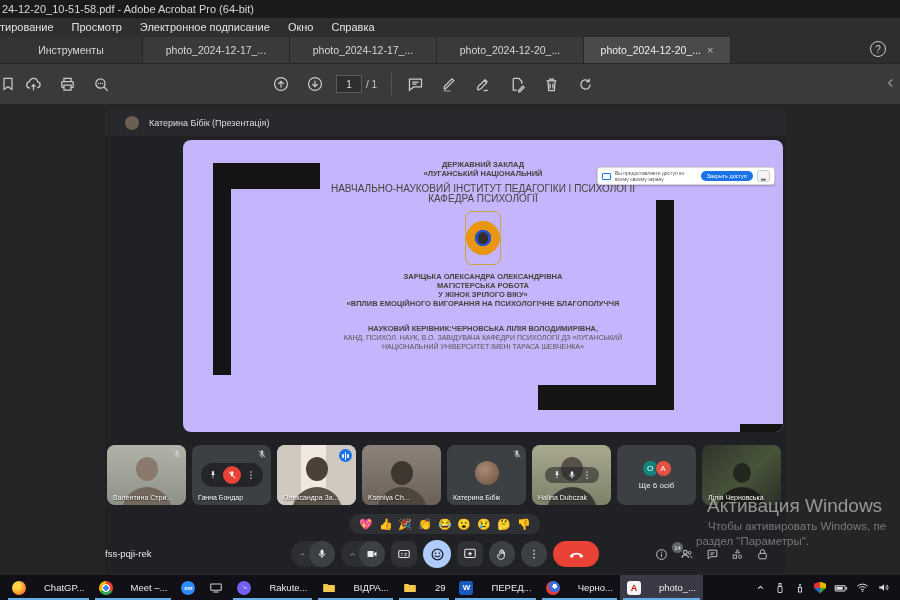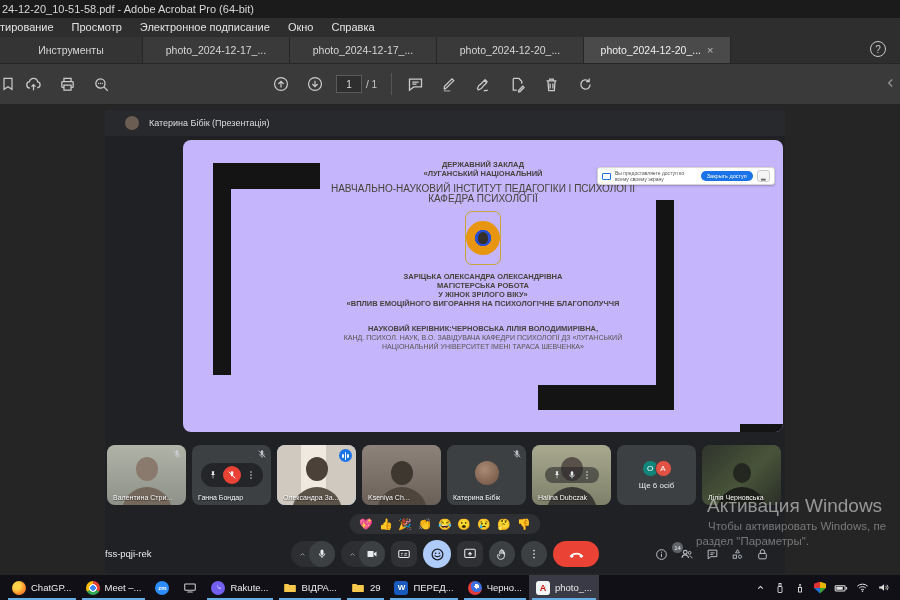--- a/index.html
+++ b/index.html
@@ -109,21 +109,21 @@
   
   .wm { position:absolute; z-index:30; pointer-events:none; }
   .wm1 { left:707px; top:495px; font-size:19px; color:rgba(190,190,190,.75); }
   .wm2 { left:708px; top:520px; font-size:11.5px; color:rgba(175,175,175,.6); white-space:nowrap; }
   .wm3 { left:696px; top:535px; font-size:11.5px; color:rgba(175,175,175,.6); }
 
   
   .taskbar { position:absolute; left:0; bottom:0; width:900px; height:25px; background:#101016; display:flex; align-items:stretch; z-index:40; }
   .tsearch { width:185px; background:#e9eaec; color:#3c3c3c; font-size:11px; display:flex; align-items:center; padding-left:10px; }
   .tapps { display:flex; margin-left:5px; }
-  .tapp { position:relative; display:flex; align-items:center; gap:5px; padding:0 7px; }
+  .tapp { position:relative; display:flex; align-items:center; gap:18px; padding:0 7px; }
   .tapp.open::after { content:""; position:absolute; left:3px; right:3px; bottom:0; height:2px; background:#66aee6; }
   .tapp.activeapp { background:#3a3a47; }
   .tlabel { font-size:9.5px; color:#ececec; white-space:nowrap; }
   .ticon { width:14px; height:14px; border-radius:50%; flex:0 0 auto; display:flex; align-items:center; justify-content:center; }
   .i-ff { background:radial-gradient(circle at 35% 35%,#ffd24a 0 28%,#ff9a2e 55%,#e3562a 100%); }
   .i-cr { background:radial-gradient(circle,#4285f4 0 27%,#fff 28% 38%,rgba(0,0,0,0) 39%),conic-gradient(#ea4335 0 120deg,#34a853 120deg 240deg,#fbbc05 240deg 360deg); }
   .i-zm { background:#2d8cff; color:#fff; font-size:6px; font-weight:bold; }
   .i-vb { background:#7360f2; color:#fff; }
   .i-wd { border-radius:3px; background:#185abd; color:#fff; font-size:8px; font-weight:bold; }
   .i-op { background:radial-gradient(circle at 62% 38%,#fff 0 18%,#3b6fe2 19% 45%,#e23b3b 50% 100%); }

